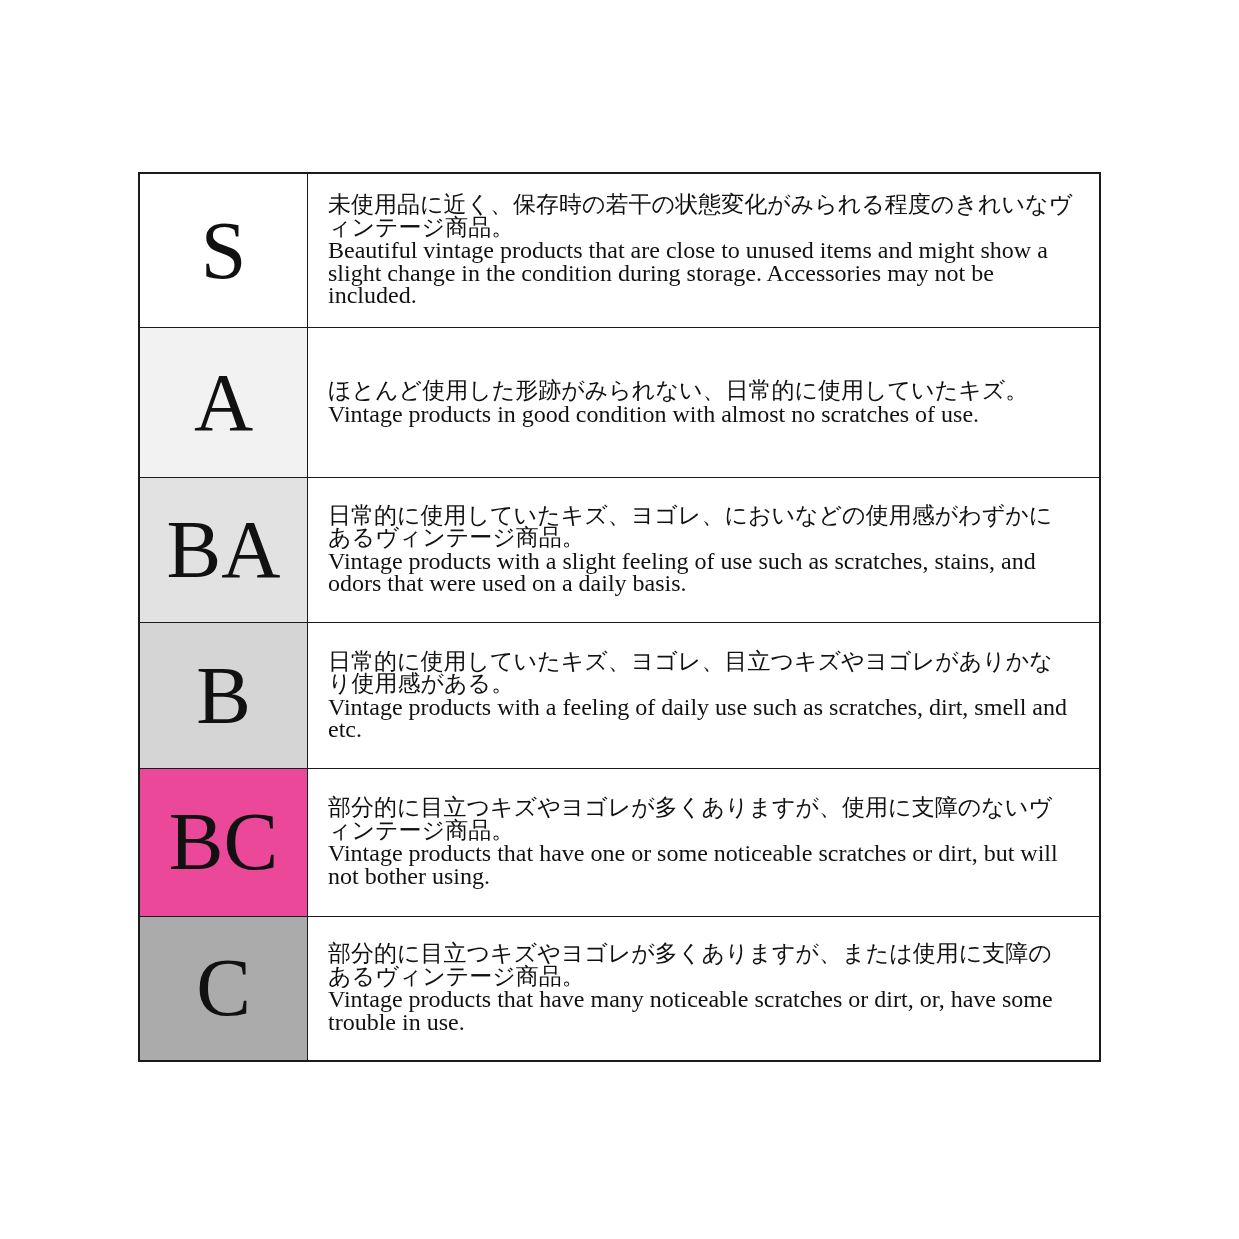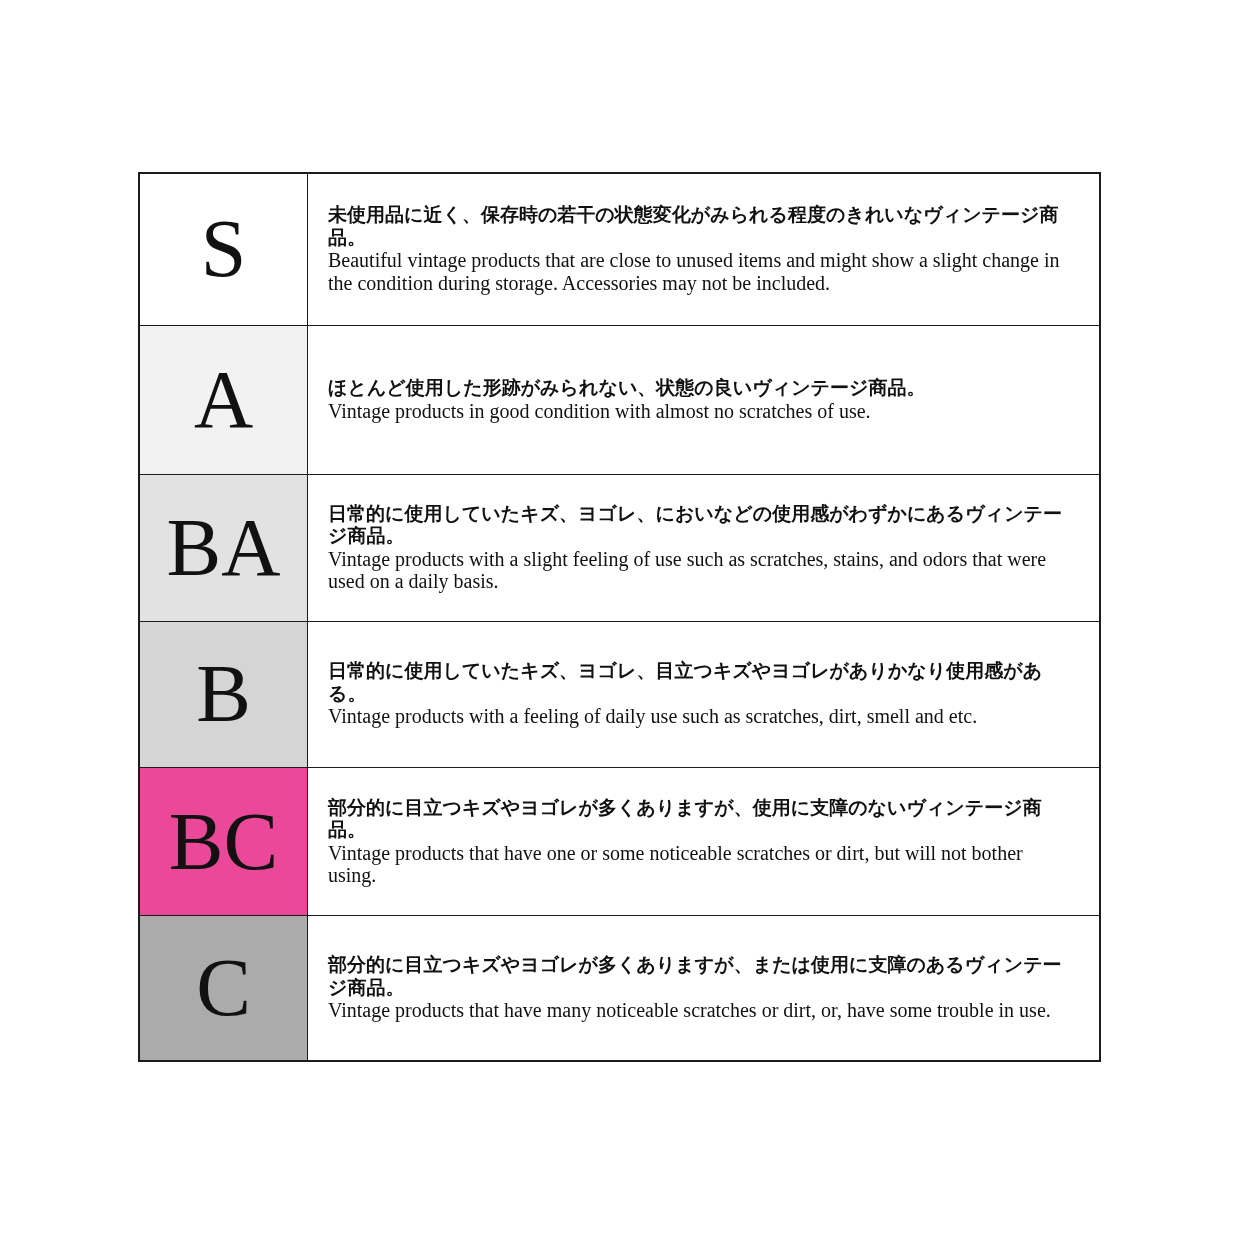--- a/index.html
+++ b/index.html
@@ -40,45 +40,44 @@
     vertical-align: middle;
     font-size: 82px;
     line-height: 1;
     padding: 0;
   }
   td.desc-cell {
     vertical-align: middle;
     padding: 10px 26px 10px 20px;
   }
   .desc-jp {
-    font-size: 19px;
+    font-size: 23px;
     line-height: 22.5px;
-    font-weight: bold;
   }
   .desc-en {
-    font-size: 20px;
+    font-size: 24px;
     line-height: 22.5px;
   }
 </style>
 </head>
 <body>
 
 <table class="grade-table">
   <tbody>
     <tr class="grade-row">
       <td class="grade-cell" style="background-color: rgb(255, 255, 255);"><span>S</span></td>
       <td class="desc-cell">
         <div class="desc-jp">未使用品に近く、保存時の若干の状態変化がみられる程度のきれいなヴィンテージ商品。</div>
         <div class="desc-en">Beautiful vintage products that are close to unused items and might show a slight change in the condition during storage. Accessories may not be included.</div>
       </td>
     </tr>
     <tr class="grade-row">
       <td class="grade-cell" style="background-color: rgb(242, 242, 242);"><span>A</span></td>
       <td class="desc-cell">
-        <div class="desc-jp">ほとんど使用した形跡がみられない、状態の良いヴィンテージ商品。</div>
+        <div class="desc-jp">ほとんど使用した形跡がみられない、日常的に使用していたキズ。</div>
         <div class="desc-en">Vintage products in good condition with almost no scratches of use.</div>
       </td>
     </tr>
     <tr class="grade-row">
       <td class="grade-cell" style="background-color: rgb(226, 226, 226);"><span>BA</span></td>
       <td class="desc-cell">
         <div class="desc-jp">日常的に使用していたキズ、ヨゴレ、においなどの使用感がわずかにあるヴィンテージ商品。</div>
         <div class="desc-en">Vintage products with a slight feeling of use such as scratches, stains, and odors that were used on a daily basis.</div>
       </td>
     </tr>

